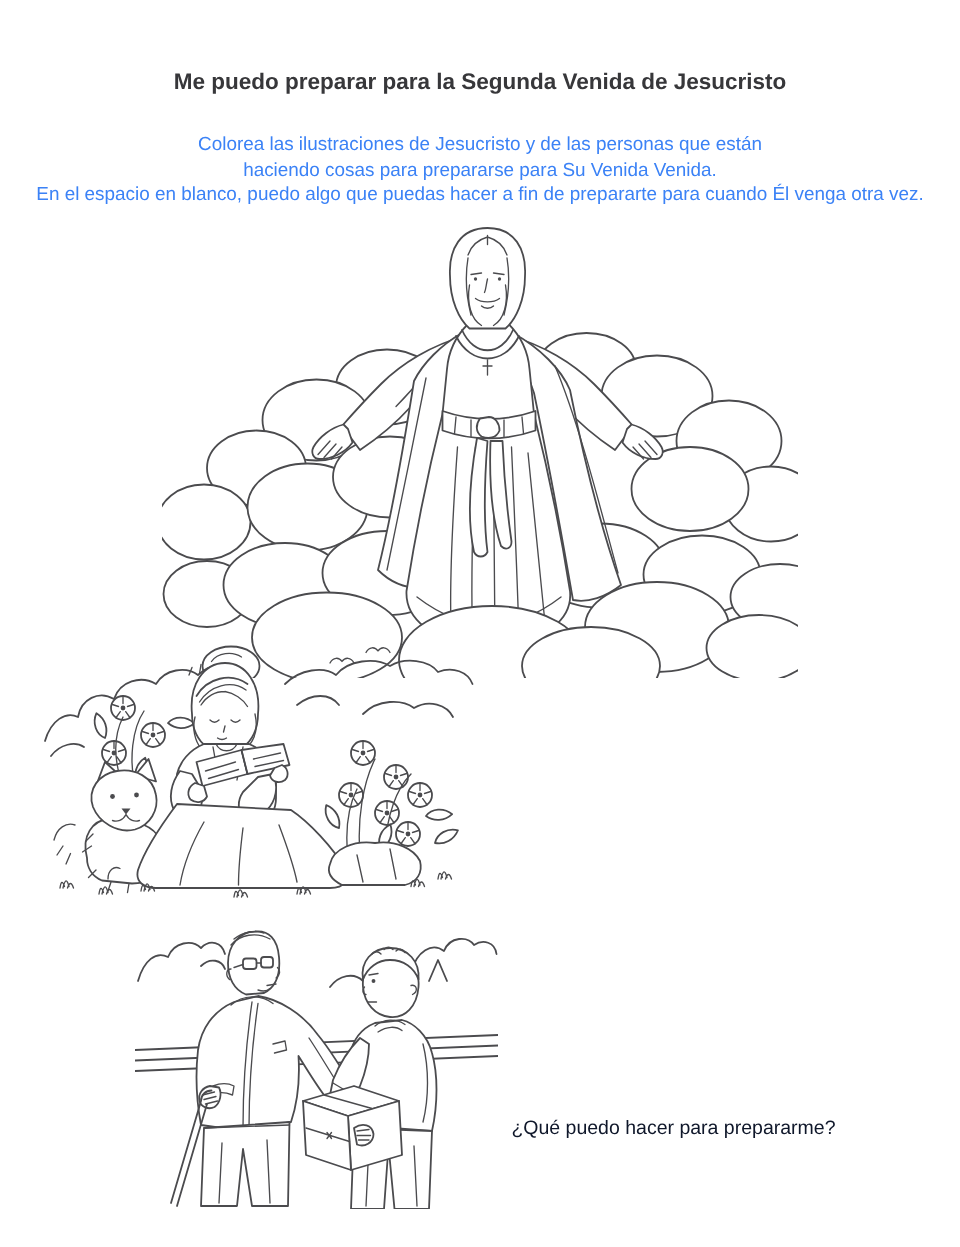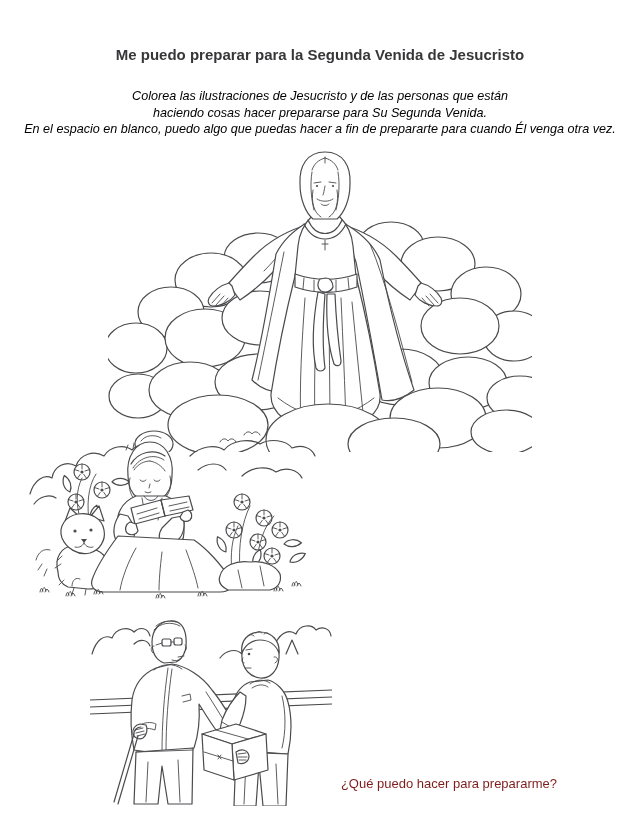--- a/index.html
+++ b/index.html
@@ -2,23 +2,23 @@
 <html><head>
 <meta charset="utf-8">
 <style>
   html,body{margin:0;padding:0;}
   body{width:640px;height:831px;position:relative;background:#ffffff;overflow:hidden;
        font-family:"Liberation Sans","DejaVu Sans",sans-serif;}
   .page{position:absolute;inset:0;background:#ffffff;}
   .title{position:absolute;top:46px;left:0;right:0;text-align:center;
          font-size:15px;line-height:18px;font-weight:bold;color:#37373a;}
   .instructions{position:absolute;top:88px;left:0;right:0;text-align:center;
-         font-size:12.6px;line-height:16.6px;color:#000000;font-style:italic;}
-  .footer-question{position:absolute;top:776px;right:83px;
-         font-size:13px;color:#7f1d1d;}
+         font-size:12.6px;line-height:16.6px;color:#3b82f6;}
+  .footer-question{position:absolute;top:744px;right:83px;
+         font-size:13px;color:#0f172a;}
   svg.illo{position:absolute;display:block;}
   #illo-jesus{left:108px;top:140px;}
   #illo-girl{left:28px;top:430px;}
   #illo-help{left:90px;top:612px;}
   .s{fill:none;stroke:#4b4b4e;stroke-width:1.2;stroke-linecap:round;stroke-linejoin:round;}
   .f{fill:#ffffff;stroke:#4b4b4e;stroke-width:1.2;stroke-linecap:round;stroke-linejoin:round;}
   .t{fill:none;stroke:#4b4b4e;stroke-width:0.9;stroke-linecap:round;stroke-linejoin:round;}
   .d{fill:#4b4b4e;stroke:none;}
 </style>
 </head>
@@ -44,21 +44,21 @@
         </g>
     </defs>
   </svg>
 
   <div class="title">
     <div>Me puedo preparar para la Segunda Venida de Jesucristo</div>
   </div>
 
   <div class="instructions">
     <div>Colorea las ilustraciones de Jesucristo y de las personas que están</div>
-    <div>haciendo cosas hacer prepararse para Su Segunda Venida.</div>
+    <div>haciendo cosas para prepararse para Su Venida Venida.</div>
     <div>En el espacio en blanco, puedo algo que puedas hacer a fin de prepararte para cuando Él venga otra vez.</div>
   </div>
 
   <svg id="illo-jesus" class="illo" width="424" height="312" viewBox="0 0 424 312">
     <g>
       <ellipse class="f" cx="150" cy="118" rx="34" ry="25"></ellipse>
       <ellipse class="f" cx="103" cy="140" rx="36" ry="27"></ellipse>
       <ellipse class="f" cx="63" cy="172" rx="33" ry="25"></ellipse>
       <ellipse class="f" cx="28" cy="208" rx="31" ry="25"></ellipse>
       <ellipse class="f" cx="97" cy="198" rx="40" ry="29"></ellipse>

